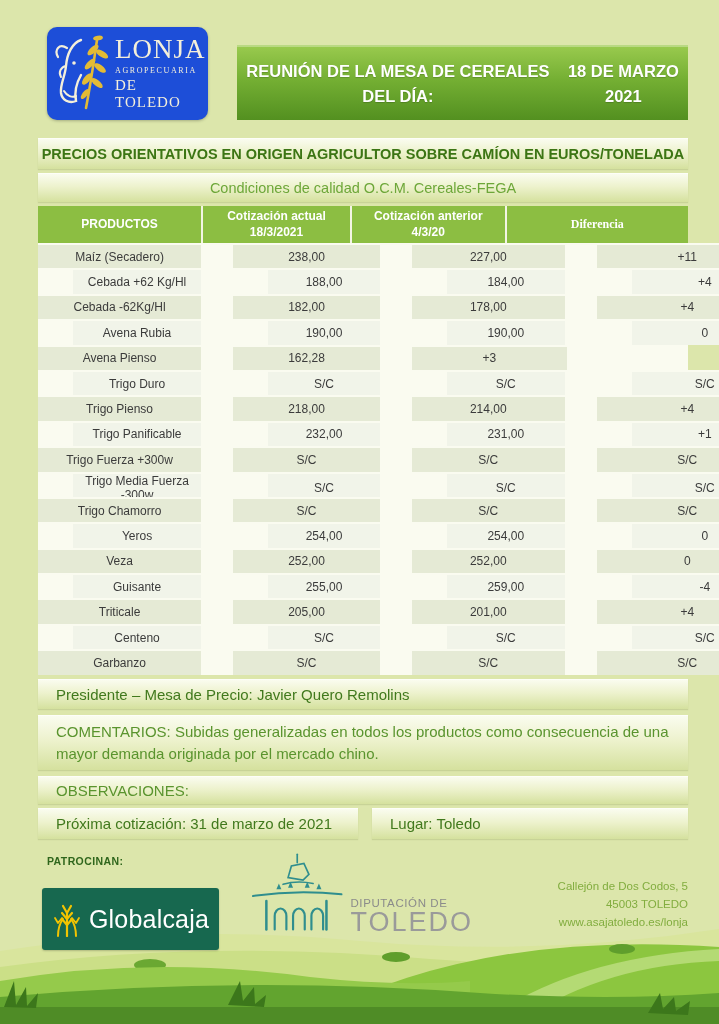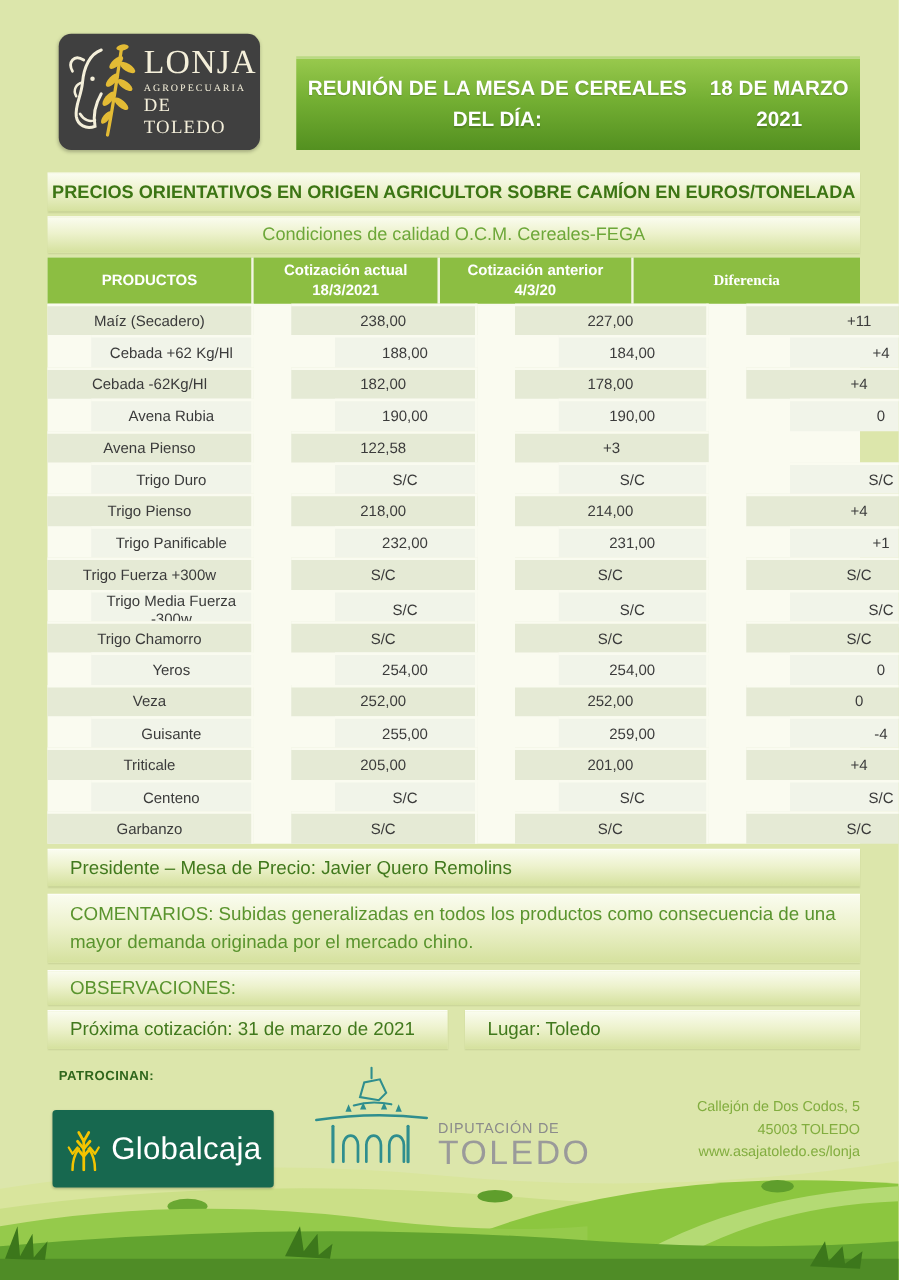--- a/index.html
+++ b/index.html
@@ -8,21 +8,21 @@
     position: relative;
     width: 719px;
     height: 1024px;
     background: #dce6ab;
     overflow: hidden;
   }
   
   .logo-box {
     position: absolute; left: 47px; top: 27px;
     width: 161px; height: 93px;
-    background: #404040;
+    background: #1d4ed8;
     border-radius: 10px;
     display: flex; align-items: center;
     padding: 6px 8px 6px 4px;
     box-shadow: 0 1px 3px rgba(0,0,0,.25);
   }
   .logo-art { flex: 0 0 62px; height: 80px; }
   .logo-text { color: #f4efda; text-align: left; font-family: "Liberation Serif", serif; margin-left: 2px; }
   .logo-text .l1 { font-size: 27px; letter-spacing: 1px; line-height: 1; }
   .logo-text .l2 { font-size: 8px; letter-spacing: 1.6px; margin-top: 3px; }
   .logo-text .l3 { font-size: 15px; letter-spacing: 1px; margin-top: 2px; }
@@ -185,21 +185,21 @@
           <div class="tcell tcell-diff">+4</div>
         </div>
         <div class="trow even">
           <div class="tcell tcell-product">Avena Rubia</div>
           <div class="tcell tcell-current">190,00</div>
           <div class="tcell tcell-previous">190,00</div>
           <div class="tcell tcell-diff">0</div>
         </div>
         <div class="trow odd">
           <div class="tcell tcell-product">Avena Pienso</div>
-          <div class="tcell tcell-previous">122,58</div>
+          <div class="tcell tcell-previous">162,28</div>
           <div class="tcell tcell-diff">+3</div>
         </div>
         <div class="trow even">
           <div class="tcell tcell-product">Trigo Duro</div>
           <div class="tcell tcell-current">S/C</div>
           <div class="tcell tcell-previous">S/C</div>
           <div class="tcell tcell-diff">S/C</div>
         </div>
         <div class="trow odd">
           <div class="tcell tcell-product">Trigo Pienso</div>

